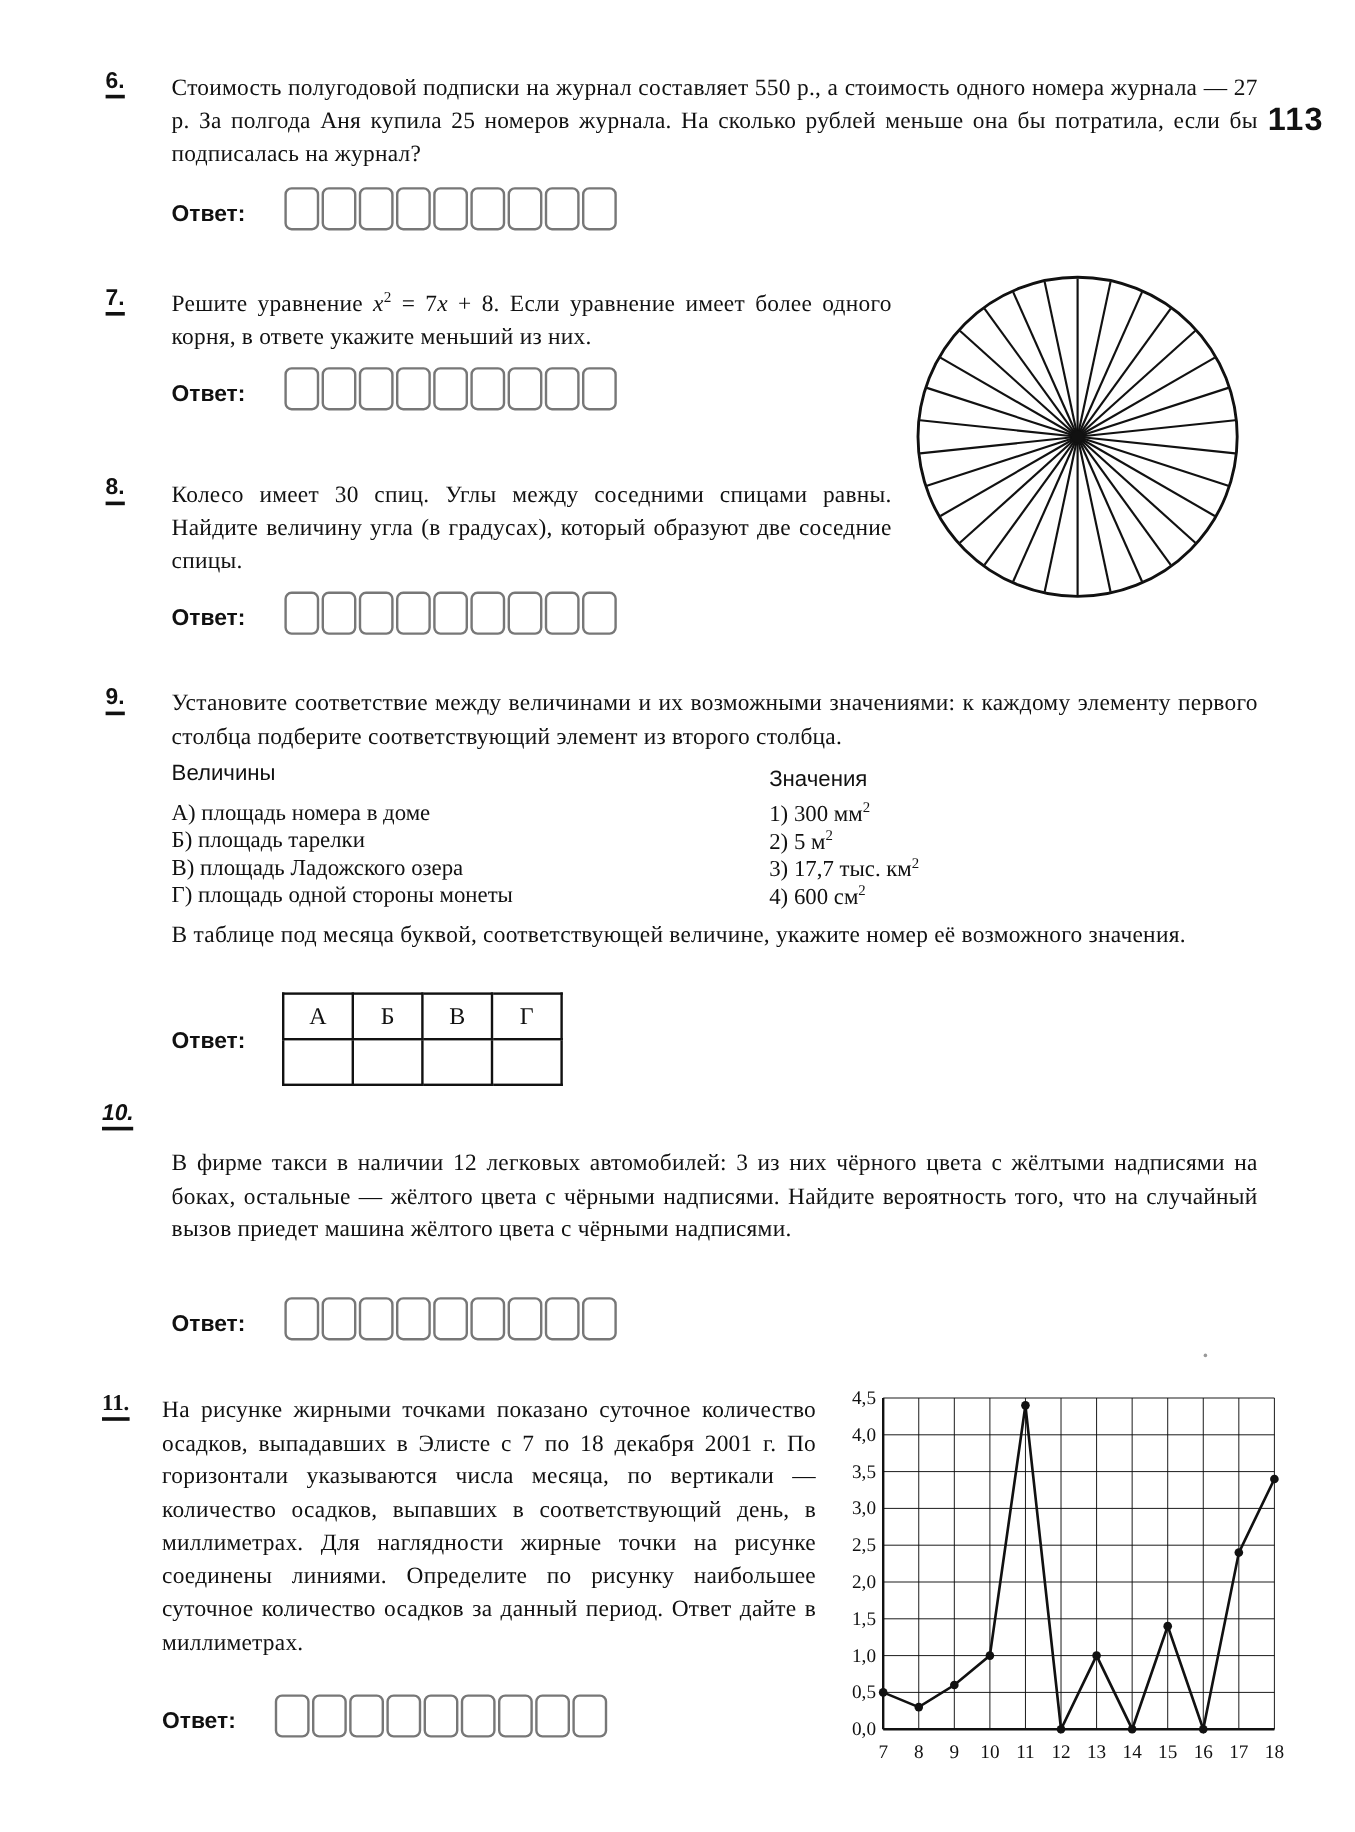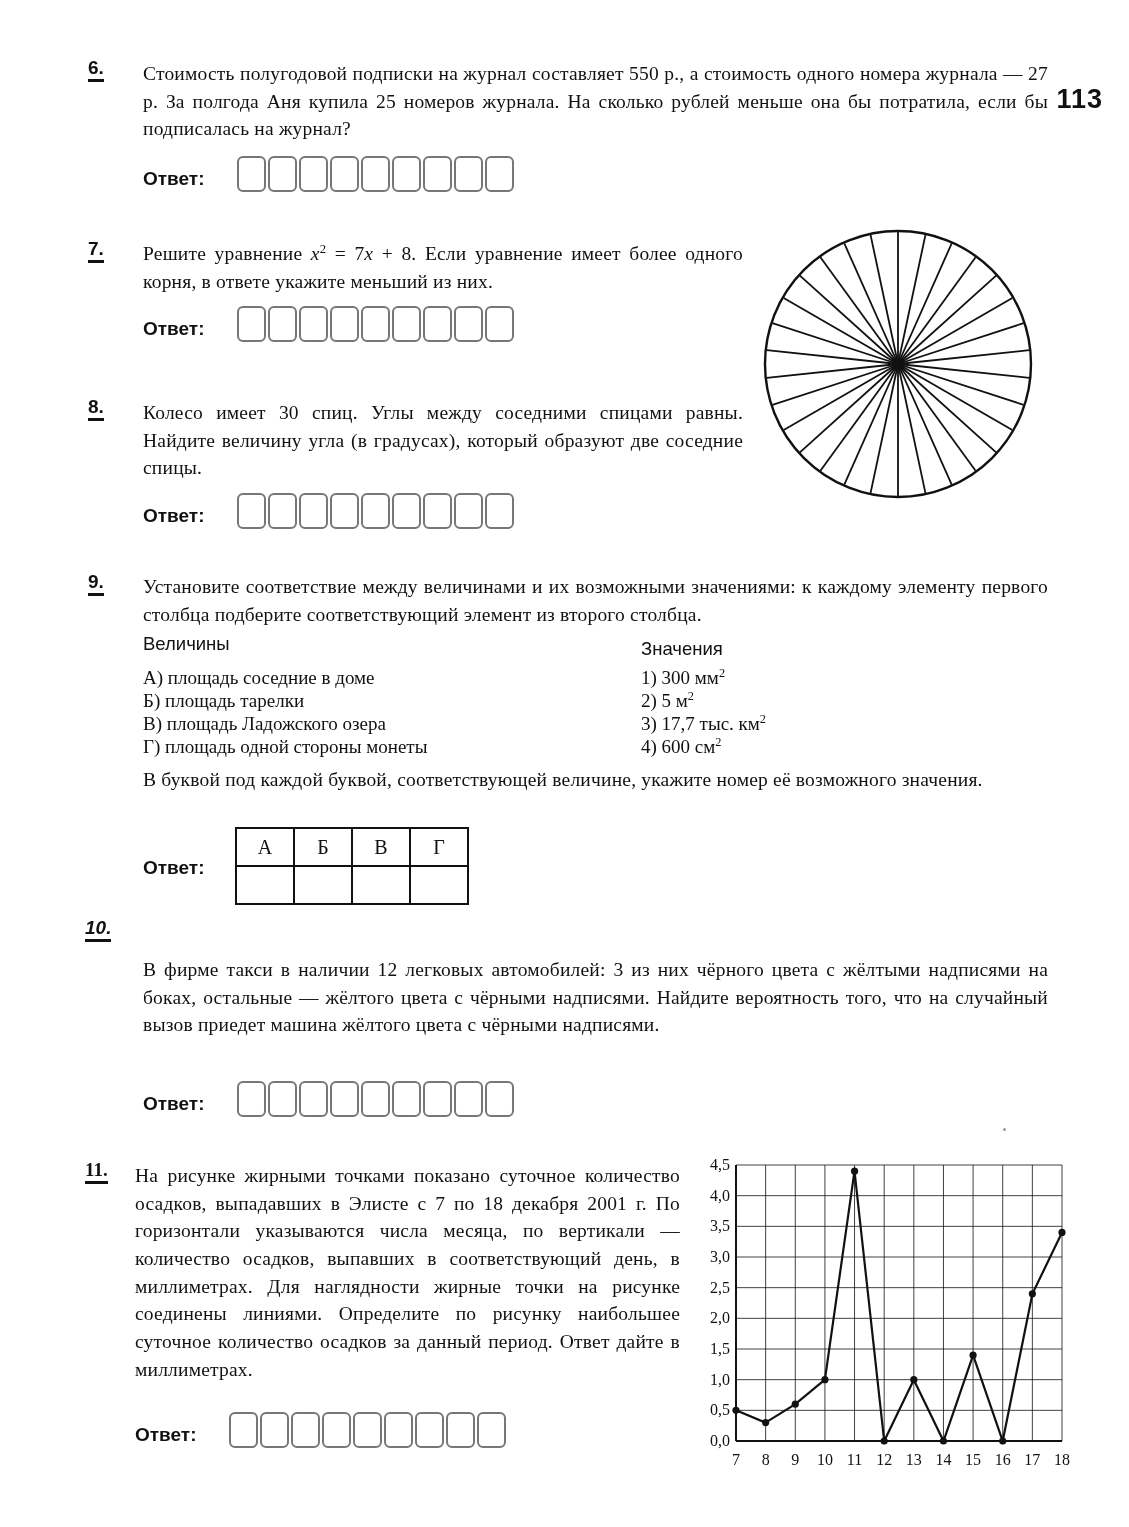--- a/index.html
+++ b/index.html
@@ -207,31 +207,31 @@
       <circle cx="136" cy="136" r="5" fill="#111"></circle>
     </svg>
   </div>
 
   <div class="qnum" style="left:88px; top:572px;">9.</div>
   <div class="qtext" style="left:143px; top:573px; width:905px;">Установите соответствие между величинами и их возможными значениями: к каждому элементу первого столбца подберите соответствующий элемент из второго столбца.</div>
 
   <div class="sub-head" style="left:143px; top:633px;">Величины</div>
   <div class="sub-head" style="left:641px; top:638px;">Значения</div>
 
-  <div class="list-line" style="left:143px; top:664px;">А) площадь соседние в доме</div>
+  <div class="list-line" style="left:143px; top:664px;">А) площадь номера в доме</div>
   <div class="list-line" style="left:143px; top:687px;">Б) площадь тарелки</div>
   <div class="list-line" style="left:143px; top:710px;">В) площадь Ладожского озера</div>
   <div class="list-line" style="left:143px; top:733px;">Г) площадь одной стороны монеты</div>
 
   <div class="list-line" style="left:641px; top:664px;">1) 300 мм<sup>2</sup></div>
   <div class="list-line" style="left:641px; top:687px;">2) 5 м<sup>2</sup></div>
   <div class="list-line" style="left:641px; top:710px;">3) 17,7 тыс. км<sup>2</sup></div>
   <div class="list-line" style="left:641px; top:733px;">4) 600 см<sup>2</sup></div>
 
-  <div class="qtext" style="left:143px; top:766px; width:905px;">В буквой под каждой буквой, соответствующей величине, укажите номер её возможного значения.</div>
+  <div class="qtext" style="left:143px; top:766px; width:905px;">В таблице под месяца буквой, соответствующей величине, укажите номер её возможного значения.</div>
 
   <div class="answer-label" style="left:143px; top:857px;">Ответ:</div>
   <table class="match-table" style="left:235px; top:827px;">
     <tbody>
         <tr>
       <td class="head">А</td>
       <td class="head">Б</td>
       <td class="head">В</td>
       <td class="head">Г</td>
     </tr>

